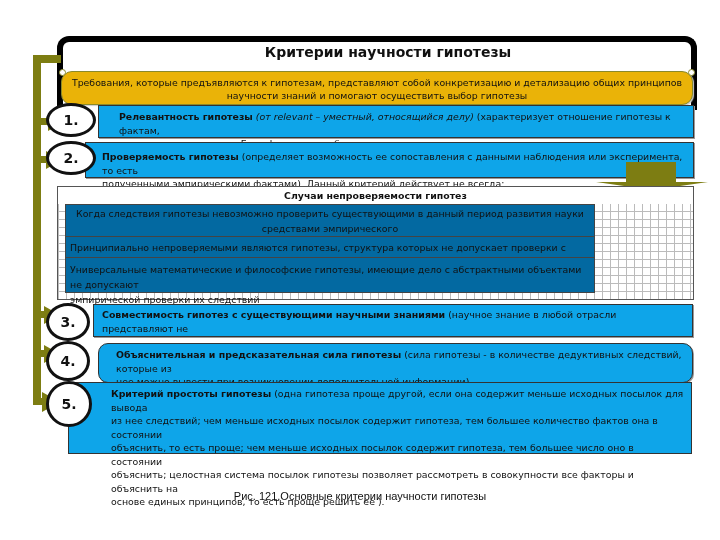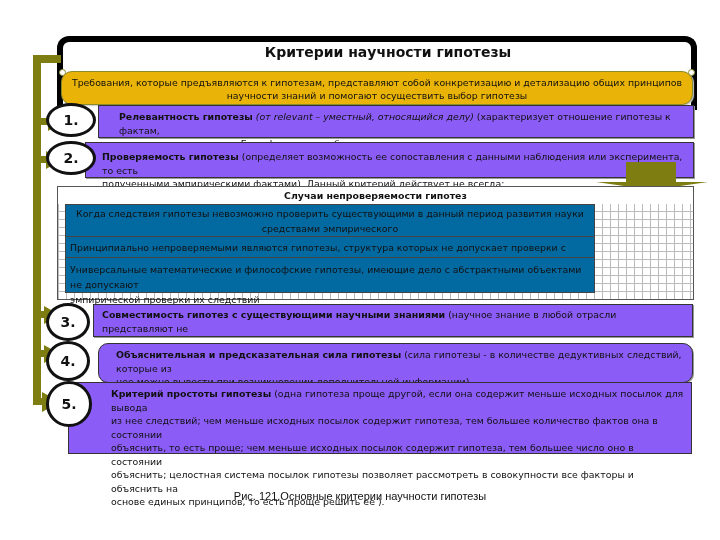--- a/index.html
+++ b/index.html
@@ -25,21 +25,21 @@
   .hline-top { left:33px; top:55px; width:28px; height:8px; }
   .stub { height:7px; }
   .arrowhead { width:0; height:0; border-top:9px solid transparent; border-bottom:9px solid transparent;
                border-left:16px solid #7d7d12; }
 
   
   .circle { width:50px; height:34px; border:3px solid #111; border-radius:50%; background:#fff;
             font-weight:bold; font-size:14px; text-align:center; line-height:28px; }
 
   
-  .crit { border:1px solid #333; background:#8b5cf6; font-size:9.4px; line-height:13.5px; box-shadow:1px 1px 0 #999; }
+  .crit { border:1px solid #333; background:#0ea5e9; font-size:9.4px; line-height:13.5px; box-shadow:1px 1px 0 #999; }
 
   
   .cases { left:57px; top:186px; width:637px; height:114px; border:1px solid #555;
            background-image:linear-gradient(#bbb 1px, transparent 1px), linear-gradient(90deg, #bbb 1px, transparent 1px);
            background-size:8px 8px; background-color:#fff; }
   .cases-title-bg { left:58px; top:187px; width:635px; height:17px; background:#fff; }
   .cases-title { left:57px; top:190px; width:637px; text-align:center; font-weight:bold; font-size:9.4px; }
   .case { left:65px; width:530px; border:1px solid #444; background:#0369a1; font-size:9.4px; line-height:15px; padding:1px 4px; }
 
   .down-arrow-stem { left:626px; top:162px; width:50px; height:20px; }

